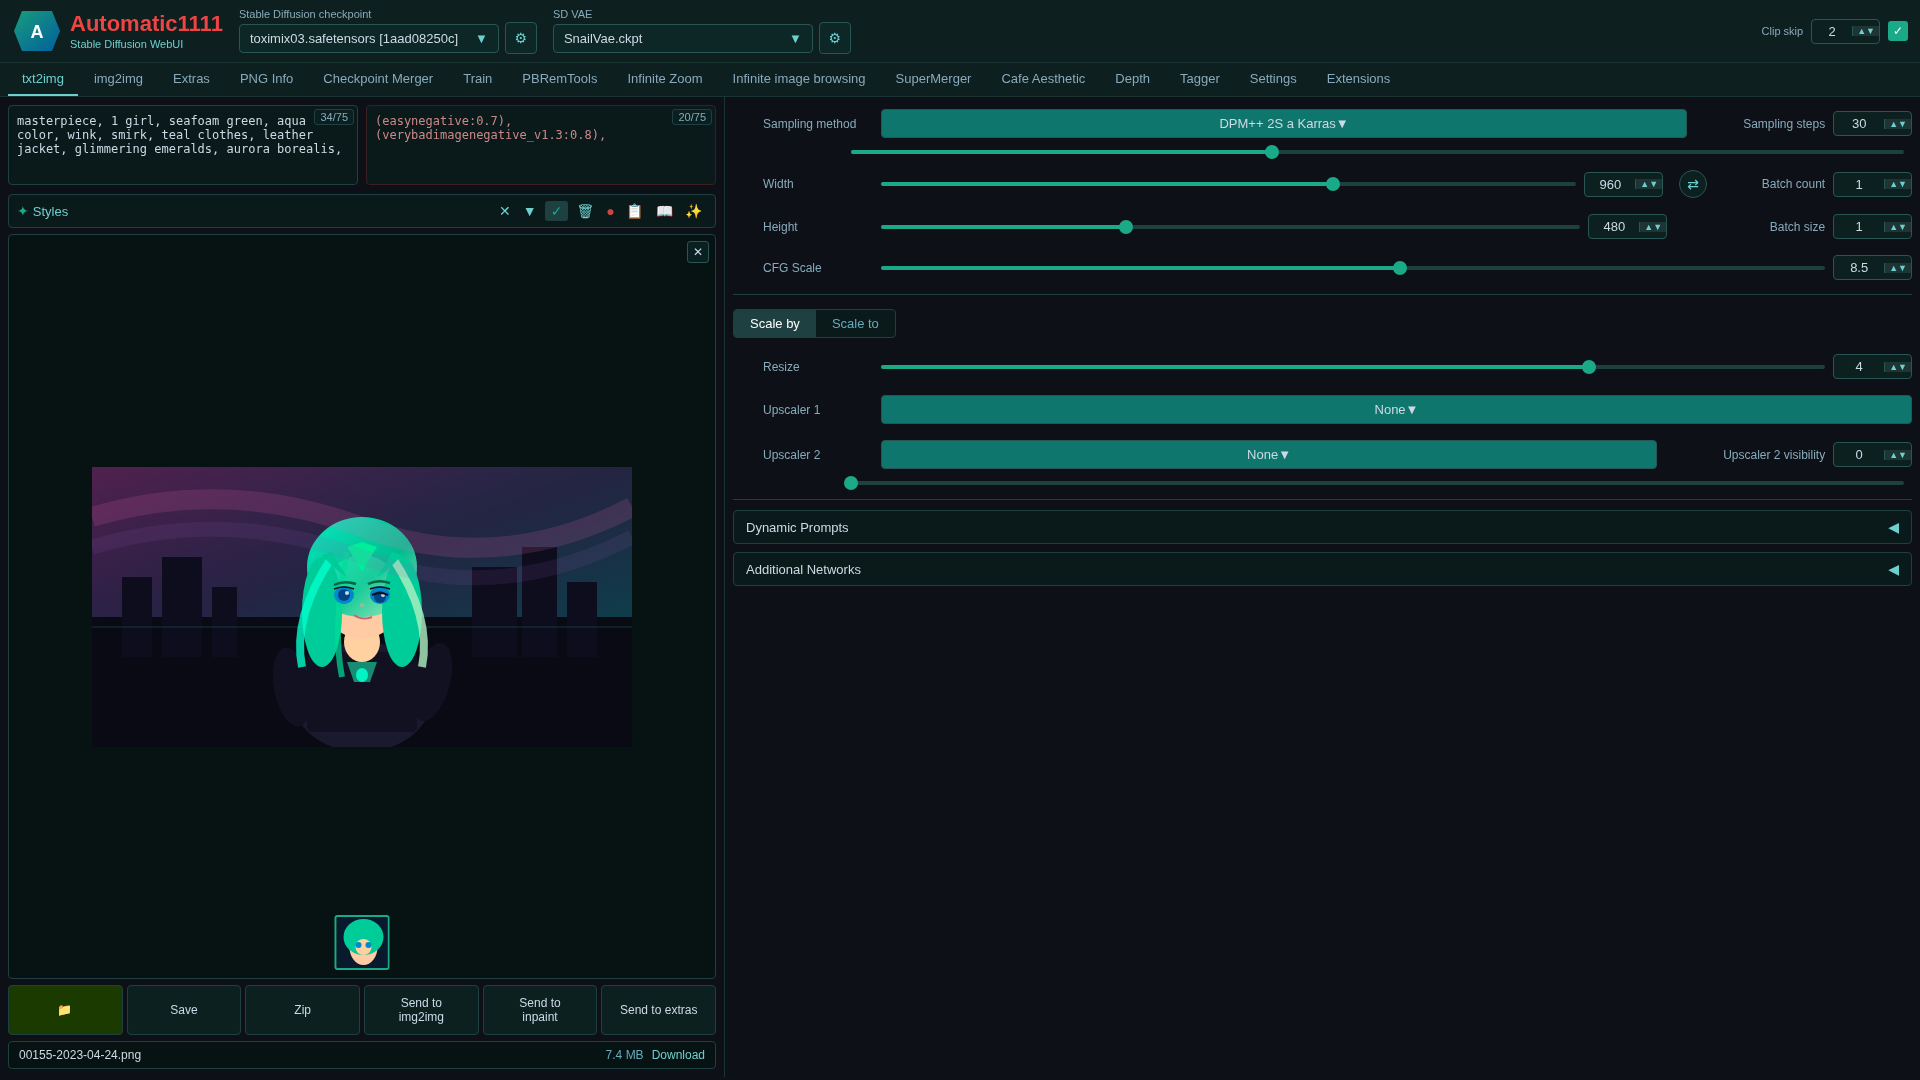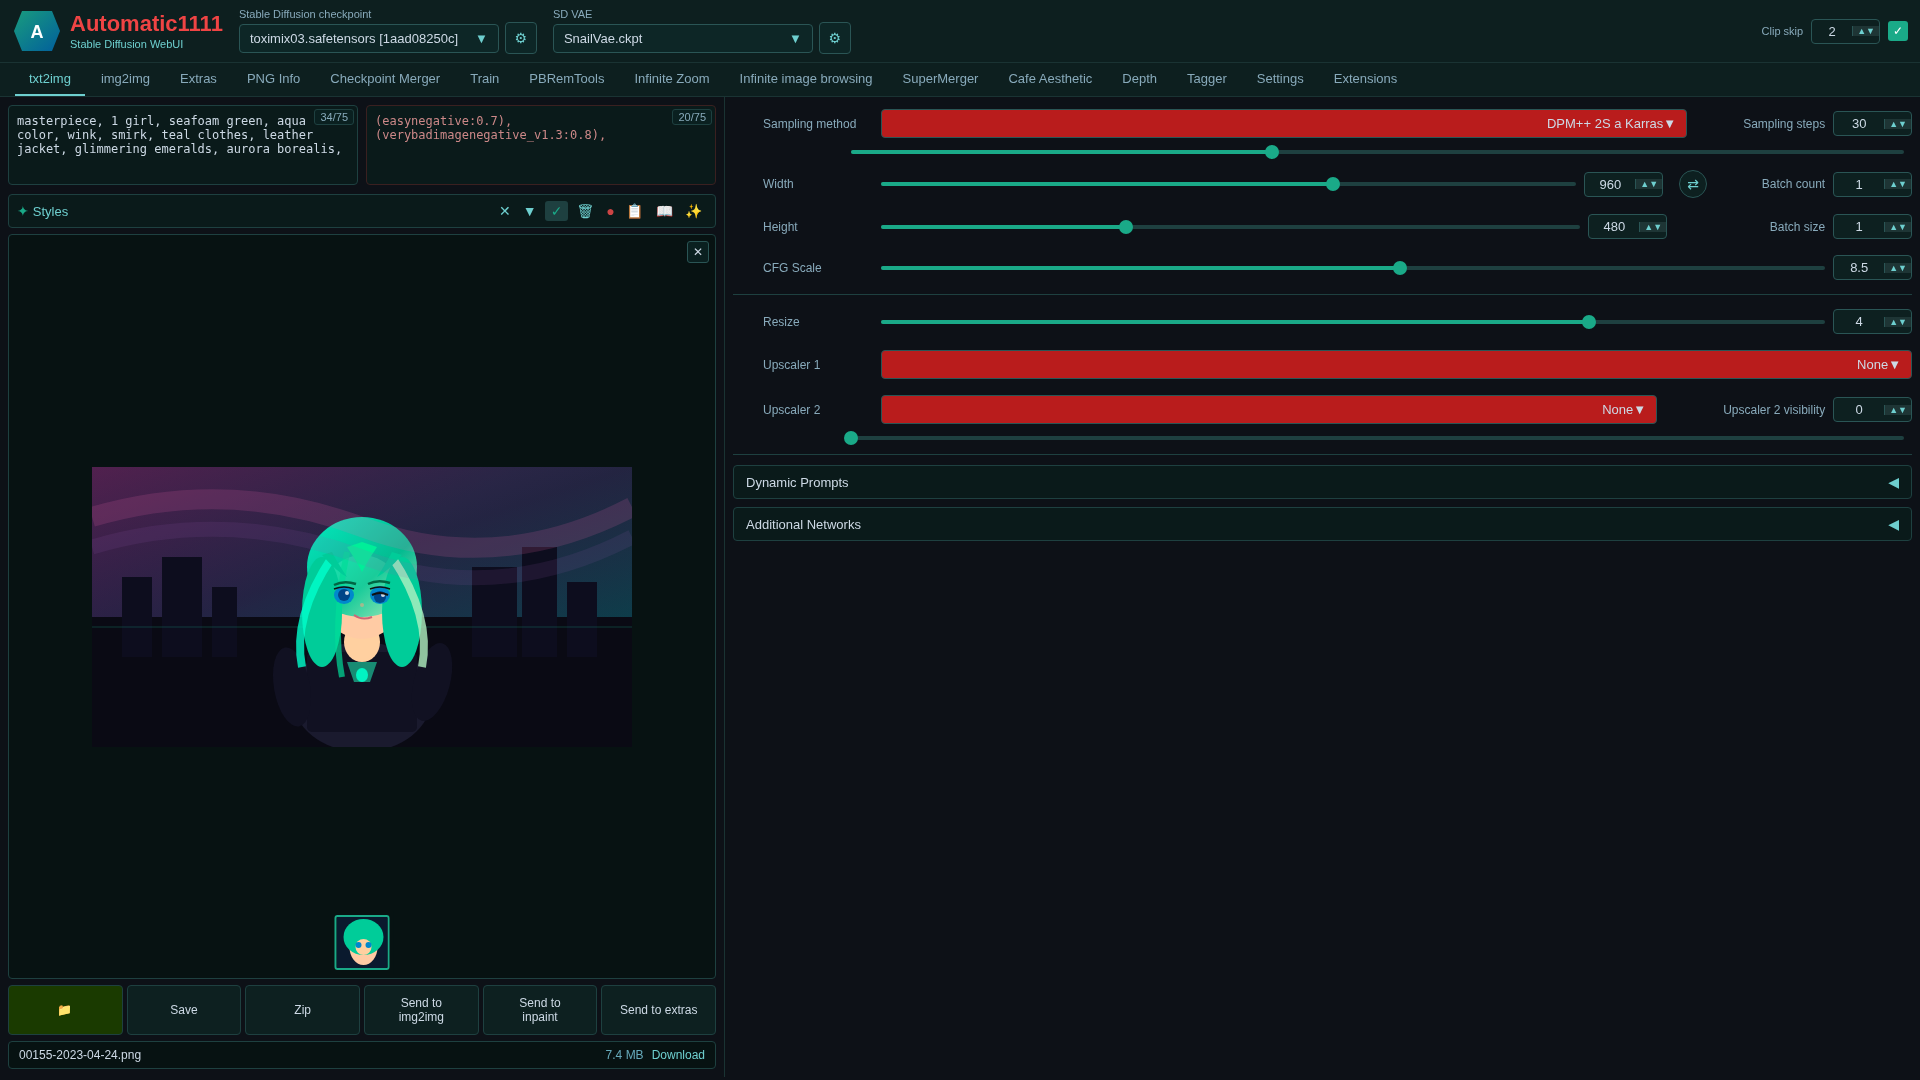--- a/index.html
+++ b/index.html
@@ -87,21 +87,21 @@
       display: flex; align-items: center; justify-content: center;
       cursor: pointer;
       color: white; font-size: 12px;
     }
 
     
     .nav-bar {
       background: #0d1f1f;
       display: flex;
       align-items: center;
-      padding: 0 15px;
+      padding: 0 8px;
       border-bottom: 1px solid #1a3333;
       gap: 2px;
     }
     .nav-item {
       padding: 8px 14px;
       cursor: pointer;
       color: #8ab;
       border-bottom: 2px solid transparent;
       font-size: 13px;
     }
@@ -327,28 +327,28 @@
       width: 14px; height: 14px;
       border: 1px solid #2a5555;
       border-radius: 2px;
       background: #0d2020;
     }
     .check-label { color: #8ab; font-size: 12px; }
 
     
     .dropdown-full {
       flex: 1;
-      background: #b91c1c;
+      background: #0f766e;
       border: 1px solid #2a5555;
       color: #cdd9e5;
       padding: 6px 10px;
       border-radius: 4px;
       display: flex;
       align-items: center;
-      justify-content: flex-end;
+      justify-content: center;
       cursor: pointer;
     }
 
     
     .num-box {
       display: flex;
       align-items: center;
       background: #0d2020;
       border: 1px solid #2a5555;
       border-radius: 4px;
@@ -768,20 +768,26 @@
       </div>
       <div class="num-box">
         <input type="text" value="8.5" style="">
         <div class="num-box-arrow">▲▼</div>
       </div>
     </div>
 
 
     <div class="divider"></div>
 
+    <div class="param-row">
+      <div class="tab-group">
+        <div class="tab-item active">Scale by</div>
+        <div class="tab-item">Scale to</div>
+      </div>
+    </div>
 
     <div class="param-row">
       <span class="param-label">Resize</span>
       <div class="slider-track" style="flex:1">
         <div class="slider-fill" style="width:75%;"></div>
         <div class="slider-thumb" style="left:75%;"></div>
       </div>
       <div class="num-box">
         <input type="text" value="4" style="">
         <div class="num-box-arrow">▲▼</div>

